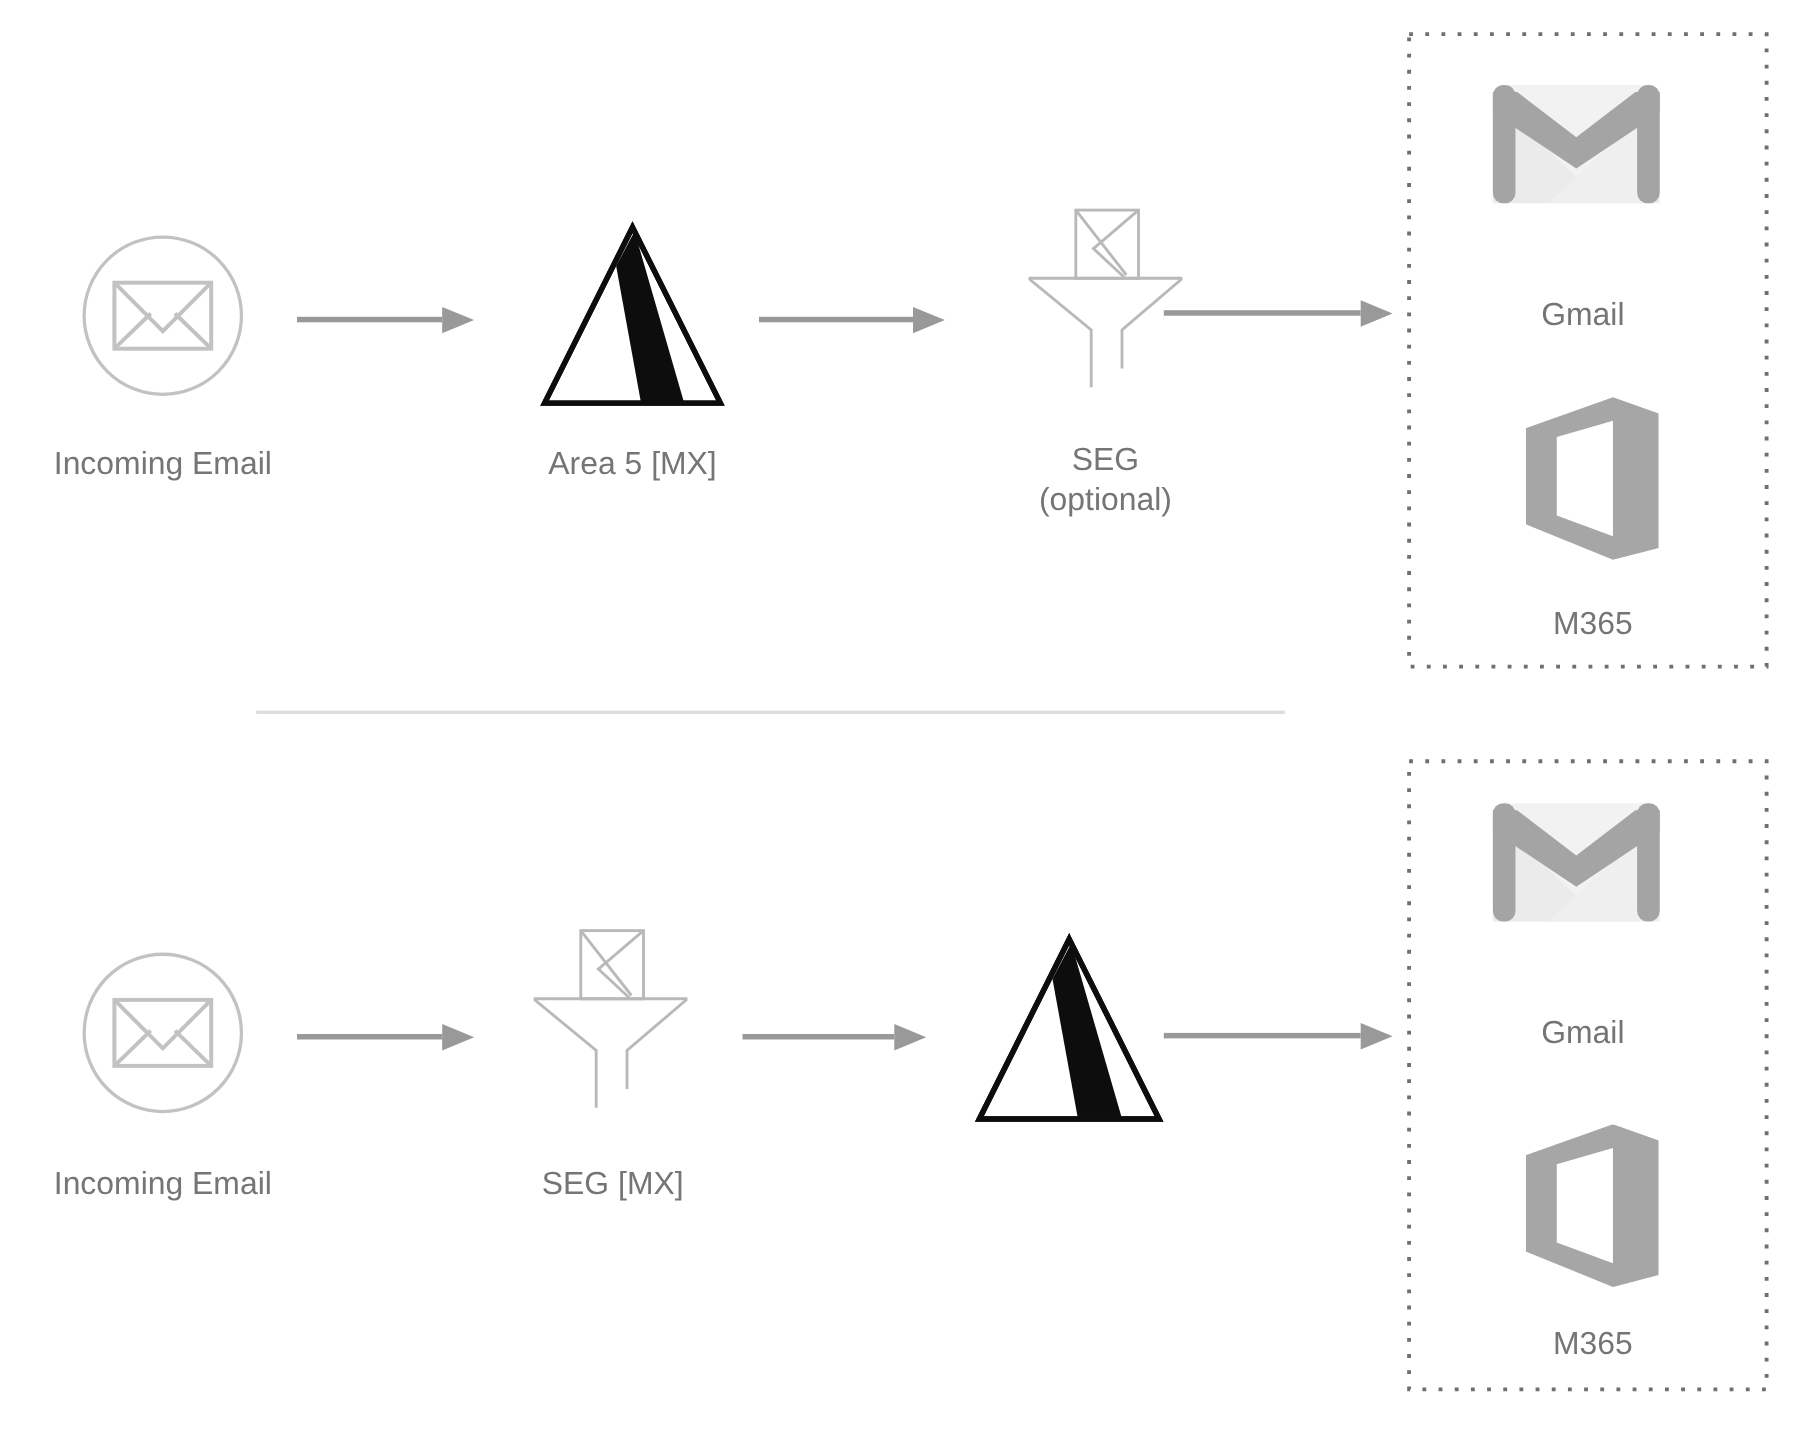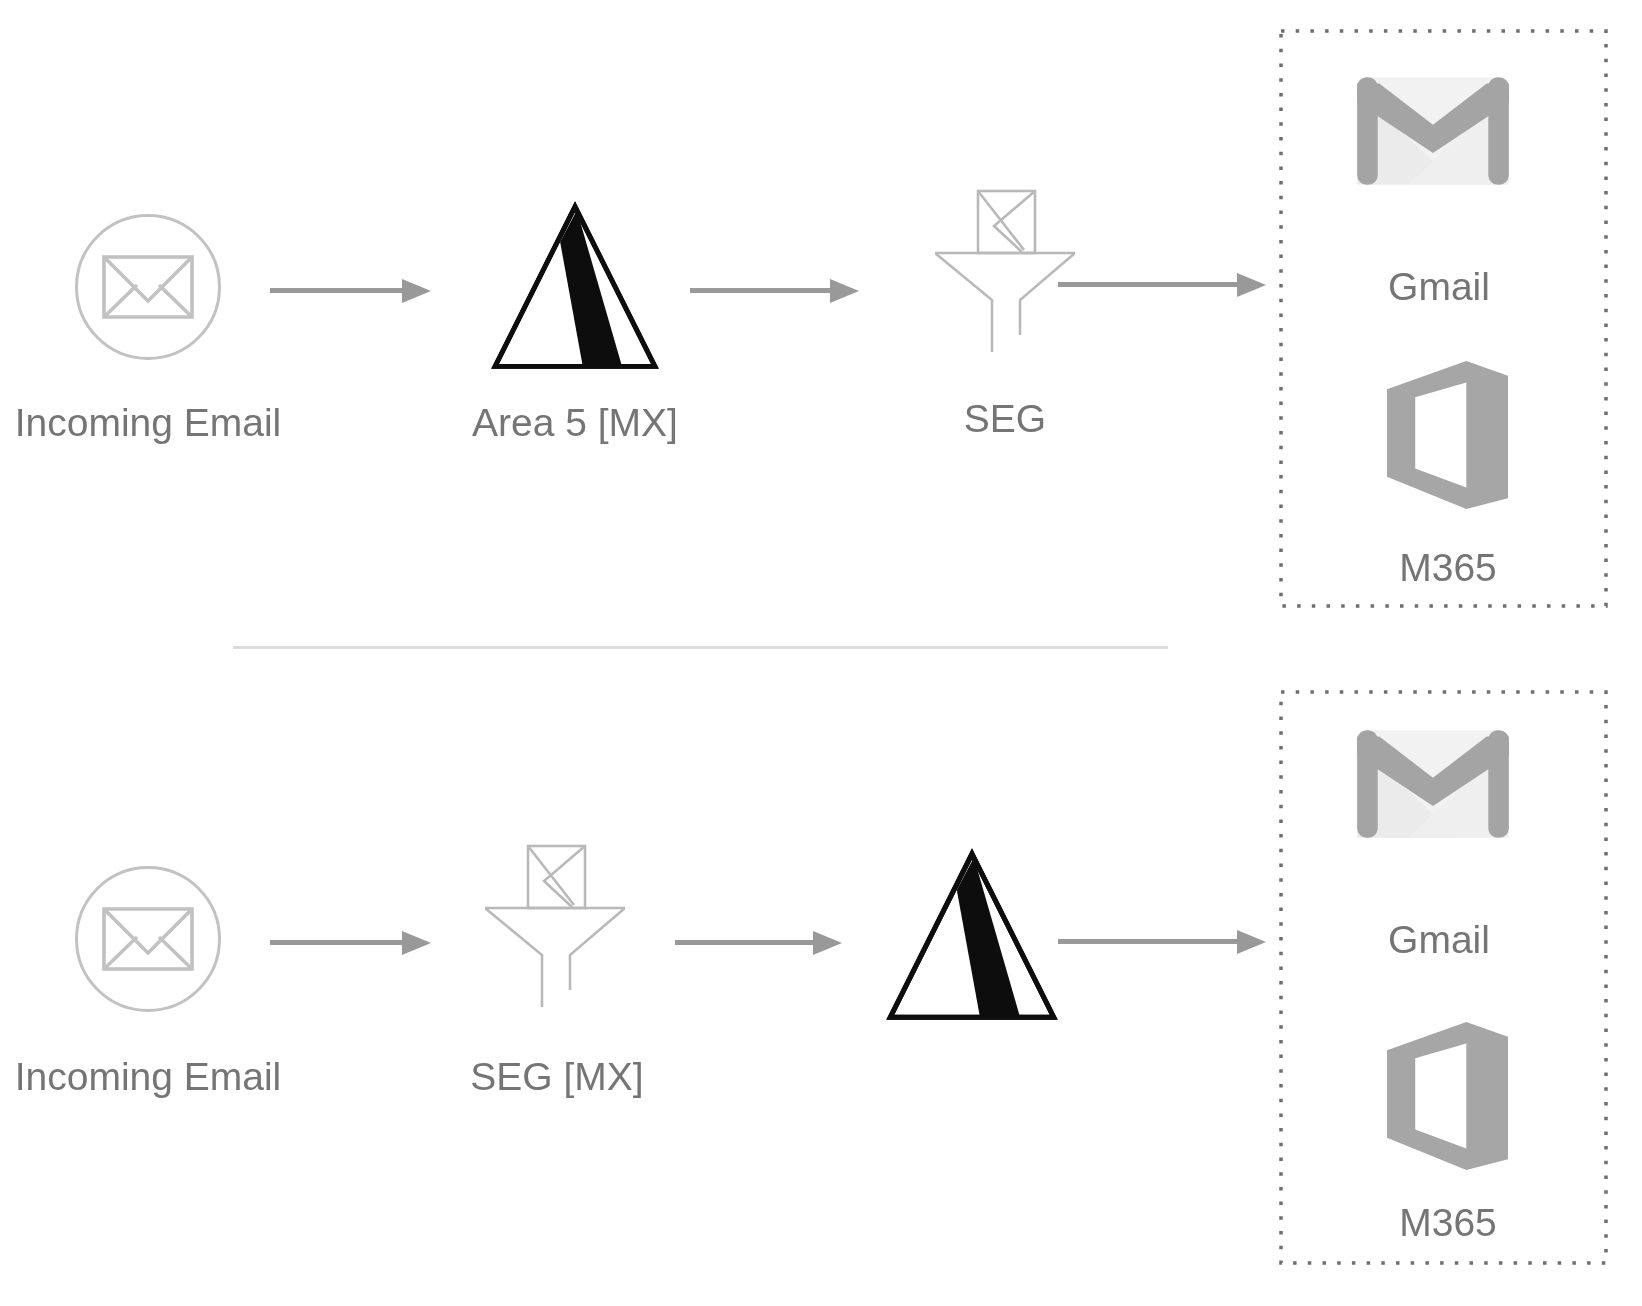--- a/index.html
+++ b/index.html
@@ -3,21 +3,21 @@
 <meta charset="utf-8">
 <style>
   html,body{margin:0;padding:0;background:#ffffff;}
   .canvas{
     position:relative;width:1642px;height:1306px;background:#ffffff;
     font-family:"Liberation Sans", sans-serif;overflow:hidden;
   }
   .abs{position:absolute;}
   .node-label{
     position:absolute;width:320px;margin-left:-160px;text-align:center;
-    font-size:39px;line-height:37px;color:#757575;white-space:nowrap;
+    font-size:29px;line-height:37px;color:#757575;white-space:nowrap;
   }
   .arrow{position:absolute;height:5px;background:#999999;}
   .arrow::after{
     content:"";position:absolute;right:-29px;top:50%;transform:translateY(-50%);
     width:0;height:0;border-left:29px solid #999999;
     border-top:12px solid transparent;border-bottom:12px solid transparent;
   }
   .divider{position:absolute;height:3px;background:#dcdcdc;}
   svg{display:block;}
   .defs-hidden{position:absolute;width:0;height:0;overflow:hidden;}
@@ -88,20 +88,21 @@
     </svg>
   <div class="node-label" style="left:575px;top:404px">Area 5 [MX]</div>
 
   <div class="arrow" style="left:690px;top:288px;width:140px"></div>
 
   <svg class="abs" style="left:935px;top:187px" width="140" height="168">
       <use href="#sym-seg"></use>
     </svg>
   <div class="node-label" style="left:1005px;top:400px">
     <div>SEG</div>
+    <div>(optional)</div>
   </div>
 
   <div class="arrow" style="left:1058px;top:282px;width:179px"></div>
 
   <svg class="abs" style="left:1279px;top:29px" width="330" height="580">
     <rect x="2" y="2" width="325" height="575" fill="none" stroke="#6f6f6f" stroke-width="3.5" stroke-dasharray="3.5 11.2"></rect>
   </svg>
   <svg class="abs" style="left:1354px;top:74px" width="158" height="114">
       <use href="#sym-gmail"></use>
     </svg>

